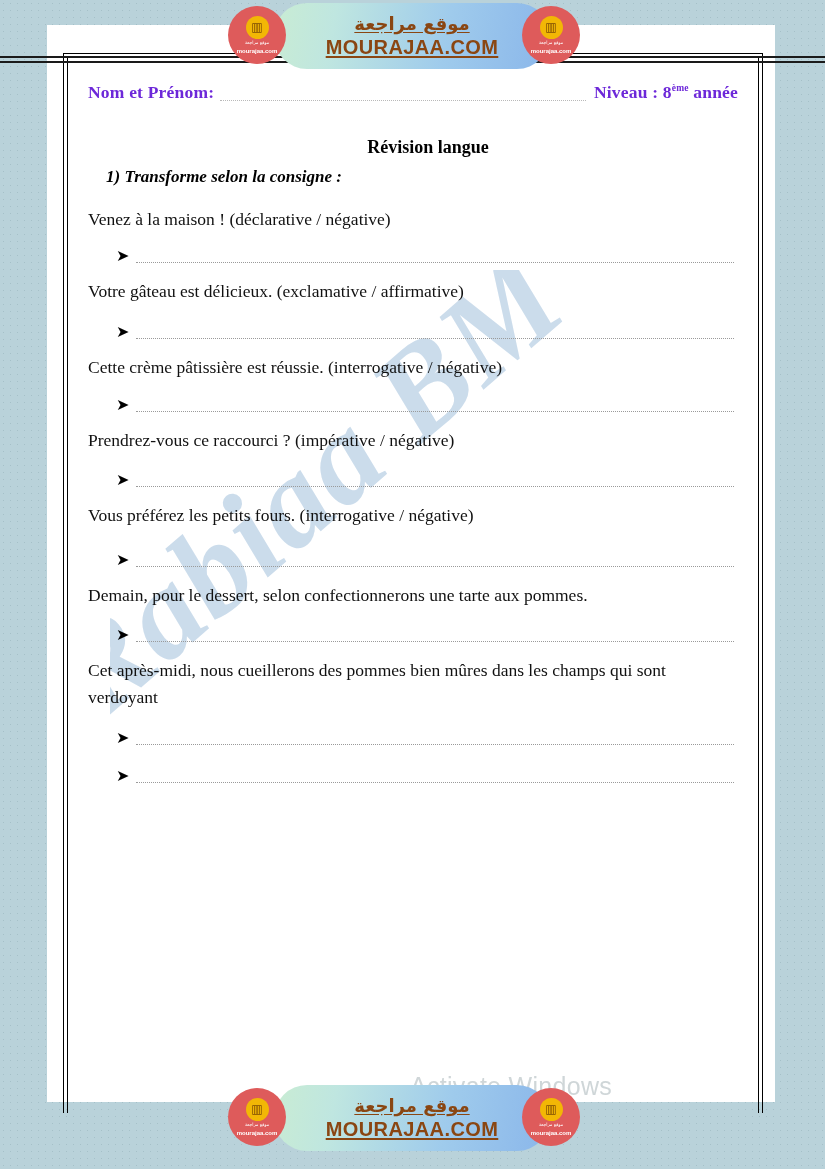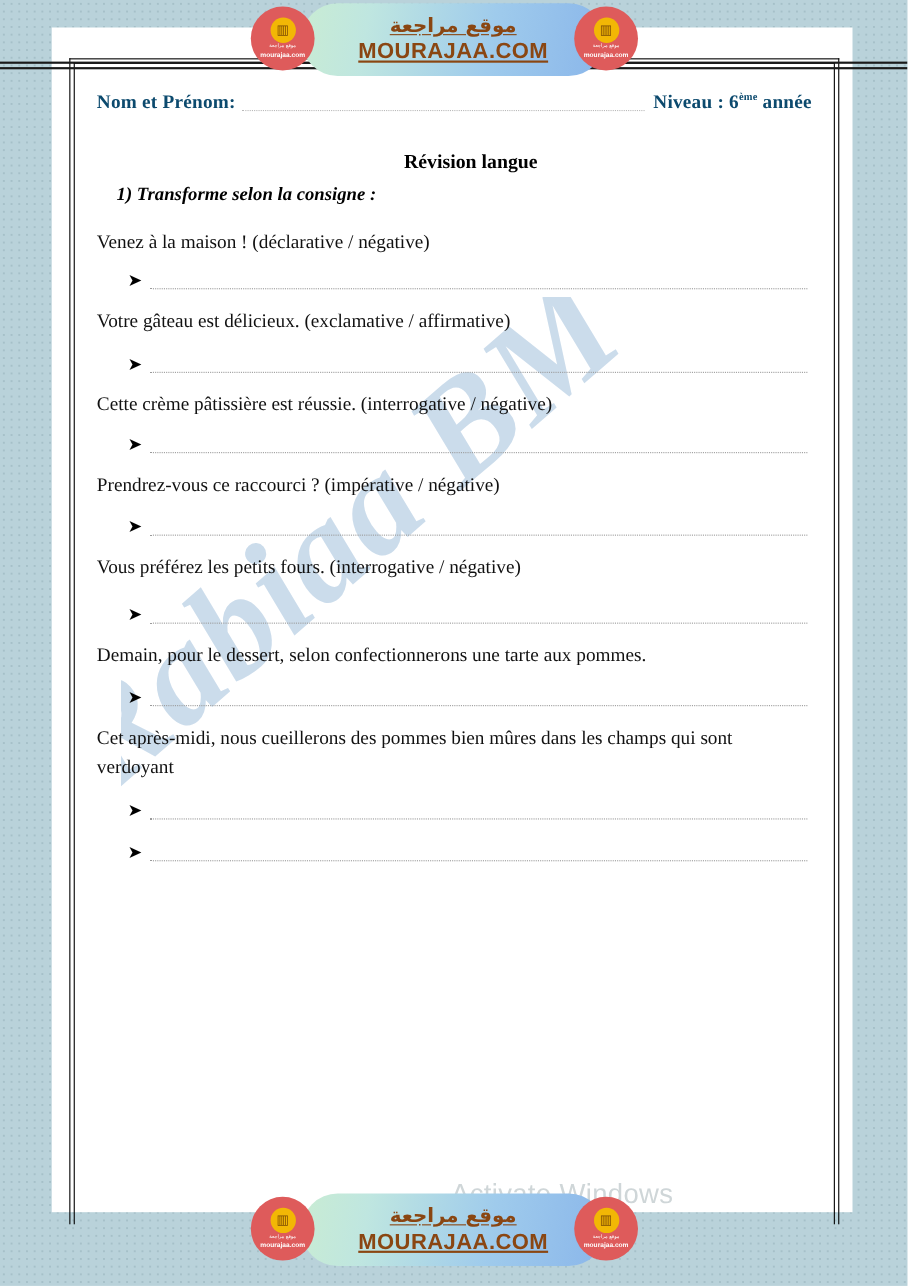--- a/index.html
+++ b/index.html
@@ -105,21 +105,21 @@
     top: 82px;
     width: 650px;
   }
 
   
   .header-row {
     display: flex;
     align-items: flex-end;
     font-weight: 700;
     font-size: 17.5px;
-    color: #0c4a6e;
+    color: #6d28d9;
     margin-bottom: 34px;
   }
   .hdr-nom { white-space: nowrap; letter-spacing: 0.2px; }
   .hdr-dots {
     flex: 1;
     margin: 0 8px 0 6px;
     border-bottom: 1px dotted #b9b9b9;
     height: 12px;
     align-self: flex-end;
     margin-bottom: 2px;
@@ -303,21 +303,21 @@
 
 <div class="watermark">
   <span>Rabiaa BM</span>
 </div>
 
 <div class="content">
 
   <div class="header-row">
     <span class="hdr-nom">Nom  et Prénom:</span>
     <span class="hdr-dots"></span>
-    <span class="hdr-niveau"><span>Niveau : 6</span><sup>ème</sup><span> année</span></span>
+    <span class="hdr-niveau"><span>Niveau : 8</span><sup>ème</sup><span> année</span></span>
   </div>
 
   <div class="doc-title">Révision langue</div>
 
   <div class="ex-heading">1) Transforme selon la consigne :</div>
 
   <div class="sentence">Venez à la maison ! (déclarative / négative)</div>
   <div class="answer-line">
     <span class="arrow">➤</span>
     <span class="dotline"></span>

